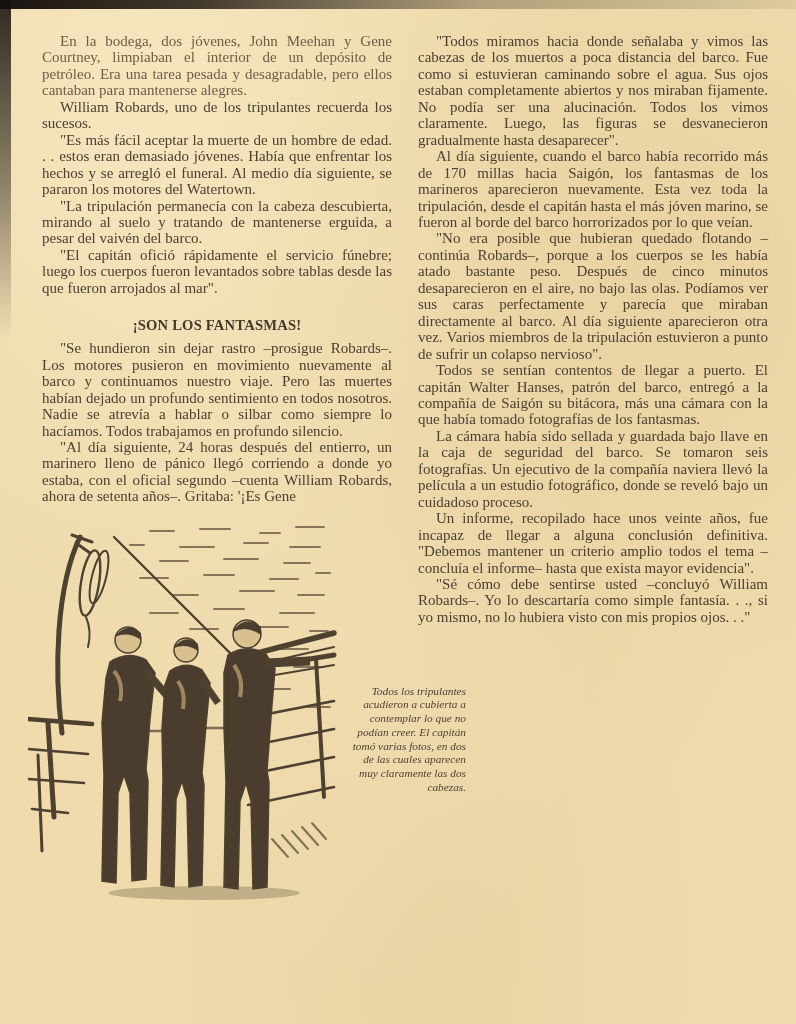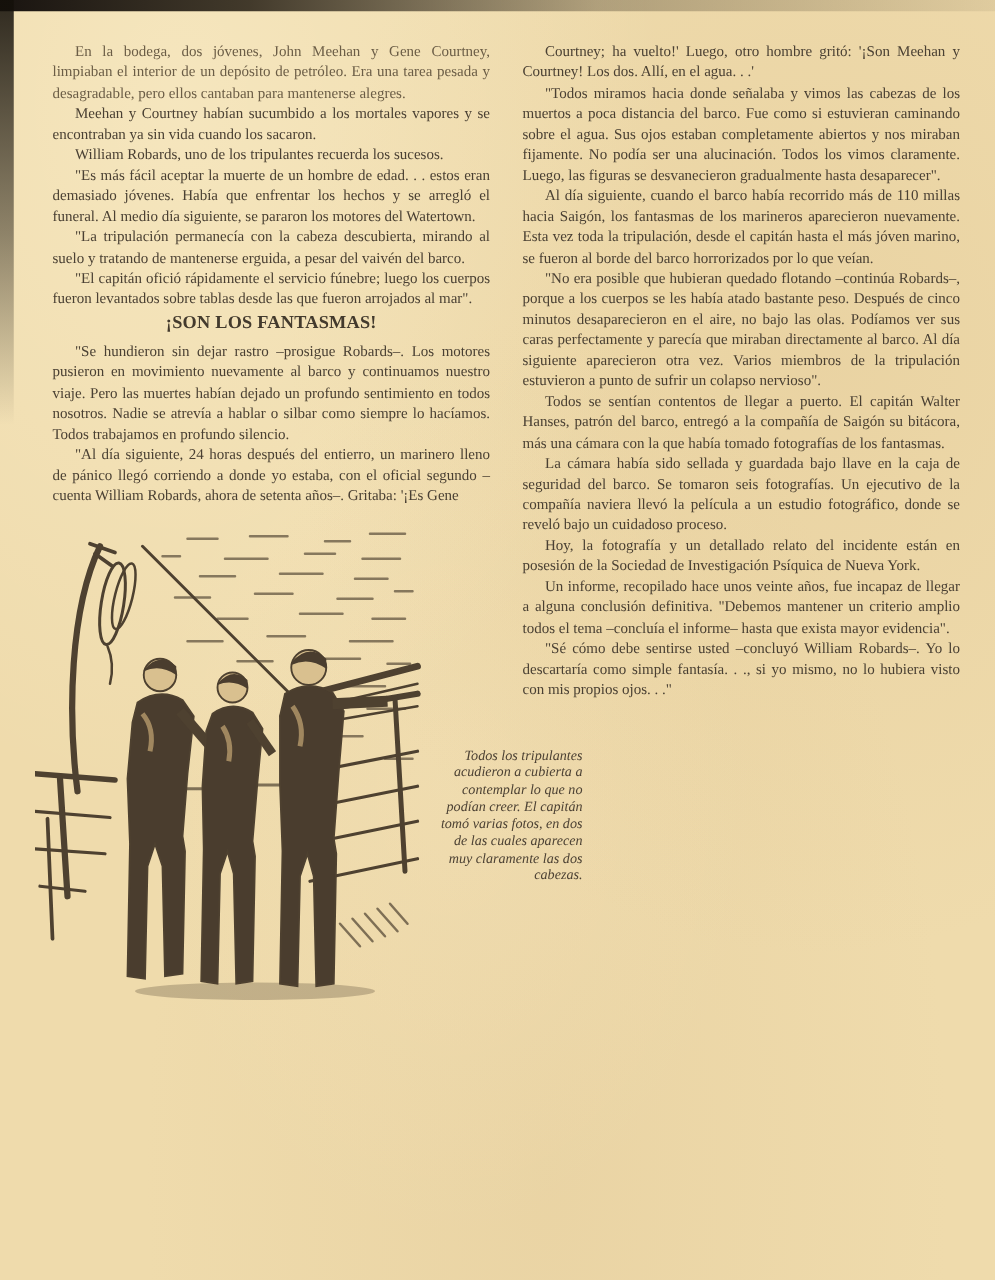--- a/index.html
+++ b/index.html
@@ -15,48 +15,47 @@
     color:#4a4033;
   }
   .edge-top{position:absolute;top:0;left:0;right:0;height:9px;pointer-events:none;
     background:linear-gradient(to right,#191410 0%,rgba(35,28,18,.85) 25%,rgba(60,50,34,.35) 60%,rgba(60,50,34,.08) 100%);}
   .edge-left{position:absolute;top:0;left:0;width:11px;height:340px;pointer-events:none;
     background:linear-gradient(to bottom,rgba(20,16,10,.88),rgba(20,16,10,.45) 55%,rgba(20,16,10,0));}
   .columns{position:absolute;top:33px;left:42px;display:flex;gap:26px;}
   .col{width:350px;}
   .col p{
     margin:0;text-align:justify;text-indent:18px;
-    font-size:12px;line-height:16.45px;
+    font-size:15px;line-height:16.45px;
     color:#4a4033;
   }
   .faded p:first-child{color:#6b5d46;}
   h2{
     font-size:14.6px;line-height:17px;text-align:center;
-    margin:3px 0 6px;font-weight:bold;color:#433a2d;letter-spacing:.2px;
+    margin:21px 0 6px;font-weight:bold;color:#433a2d;letter-spacing:.2px;
   }
   .illus{position:relative;width:442px;height:384px;margin:16px 0 0 -14px;}
   .illus svg{position:absolute;left:0;top:0;}
   .caption{
-    position:absolute;right:4px;top:178px;width:114px;
+    position:absolute;right:4px;top:164px;width:114px;
     font-style:italic;font-size:11.3px;line-height:13.7px;
     text-align:right;color:#4d4234;text-indent:0;
   }
 </style>
 </head>
 <body>
 
 <div class="page">
   <div class="edge-top"></div>
   <div class="edge-left"></div>
 
   <div class="columns">
 
     <div class="col faded">
       <p>En la bodega, dos jóvenes, John Meehan y Gene Courtney, limpiaban el interior de un depósito de petróleo. Era una tarea pesada y desagradable, pero ellos cantaban para mantenerse alegres.</p>
-      <p>Meehan y Courtney habían sucumbido a los mortales vapores y se encontraban ya sin vida cuando los sacaron.</p>
       <p>William Robards, uno de los tripulantes recuerda los sucesos.</p>
       <p>"Es más fácil aceptar la muerte de un hombre de edad. . . estos eran demasiado jóvenes. Había que enfrentar los hechos y se arregló el funeral. Al medio día siguiente, se pararon los motores del Watertown.</p>
       <p>"La tripulación permanecía con la cabeza descubierta, mirando al suelo y tratando de mantenerse erguida, a pesar del vaivén del barco.</p>
       <p>"El capitán ofició rápidamente el servicio fúnebre; luego los cuerpos fueron levantados sobre tablas desde las que fueron arrojados al mar".</p>
 
       <h2>¡SON LOS FANTASMAS!</h2>
 
       <p>"Se hundieron sin dejar rastro –prosigue Robards–. Los motores pusieron en movimiento nuevamente al barco y continuamos nuestro viaje. Pero las muertes habían dejado un profundo sentimiento en todos nosotros. Nadie se atrevía a hablar o silbar como siempre lo hacíamos. Todos trabajamos en profundo silencio.</p>
       <p>"Al día siguiente, 24 horas después del entierro, un marinero lleno de pánico llegó corriendo a donde yo estaba, con el oficial segundo –cuenta William Robards, ahora de setenta años–. Gritaba: '¡Es Gene</p>
 
@@ -124,27 +123,25 @@
             <path d="M206,144 q10,14 6,32" stroke="#b59a6c" stroke-width="4" fill="none" opacity=".8"></path>
 
             <ellipse cx="176" cy="372" rx="96" ry="7" fill="#4e4130" stroke="none" opacity=".28"></ellipse>
           </g>
         </svg>
         <div class="caption">Todos los tripulantes acudieron a cubierta a contemplar lo que no podían creer. El capitán tomó varias fotos, en dos de las cuales aparecen muy claramente las dos cabezas.</div>
       </div>
     </div>
 
     <div class="col">
-      <p>Courtney; ha vuelto!' Luego, otro hombre gritó: '¡Son Meehan y Courtney! Los dos. Allí, en el agua. . .'</p>
       <p>"Todos miramos hacia donde señalaba y vimos las cabezas de los muertos a poca distancia del barco. Fue como si estuvieran caminando sobre el agua. Sus ojos estaban completamente abiertos y nos miraban fijamente. No podía ser una alucinación. Todos los vimos claramente. Luego, las figuras se desvanecieron gradualmente hasta desaparecer".</p>
-      <p>Al día siguiente, cuando el barco había recorrido más de 110 millas hacia Saigón, los fantasmas de los marineros aparecieron nuevamente. Esta vez toda la tripulación, desde el capitán hasta el más jóven marino, se fueron al borde del barco horrorizados por lo que veían.</p>
+      <p>Al día siguiente, cuando el barco había recorrido más de 170 millas hacia Saigón, los fantasmas de los marineros aparecieron nuevamente. Esta vez toda la tripulación, desde el capitán hasta el más jóven marino, se fueron al borde del barco horrorizados por lo que veían.</p>
       <p>"No era posible que hubieran quedado flotando –continúa Robards–, porque a los cuerpos se les había atado bastante peso. Después de cinco minutos desaparecieron en el aire, no bajo las olas. Podíamos ver sus caras perfectamente y parecía que miraban directamente al barco. Al día siguiente aparecieron otra vez. Varios miembros de la tripulación estuvieron a punto de sufrir un colapso nervioso".</p>
       <p>Todos se sentían contentos de llegar a puerto. El capitán Walter Hanses, patrón del barco, entregó a la compañía de Saigón su bitácora, más una cámara con la que había tomado fotografías de los fantasmas.</p>
 
 
       <p>La cámara había sido sellada y guardada bajo llave en la caja de seguridad del barco. Se tomaron seis fotografías. Un ejecutivo de la compañía naviera llevó la película a un estudio fotográfico, donde se reveló bajo un cuidadoso proceso.</p>
-      <p>Hoy, la fotografía y un detallado relato del incidente están en posesión de la Sociedad de Investigación Psíquica de Nueva York.</p>
       <p>Un informe, recopilado hace unos veinte años, fue incapaz de llegar a alguna conclusión definitiva. "Debemos mantener un criterio amplio todos el tema –concluía el informe– hasta que exista mayor evidencia".</p>
       <p>"Sé cómo debe sentirse usted –concluyó William Robards–. Yo lo descartaría como simple fantasía. . ., si yo mismo, no lo hubiera visto con mis propios ojos. . ."</p>
     </div>
 
   </div>
 </div>
 
 </body></html>

